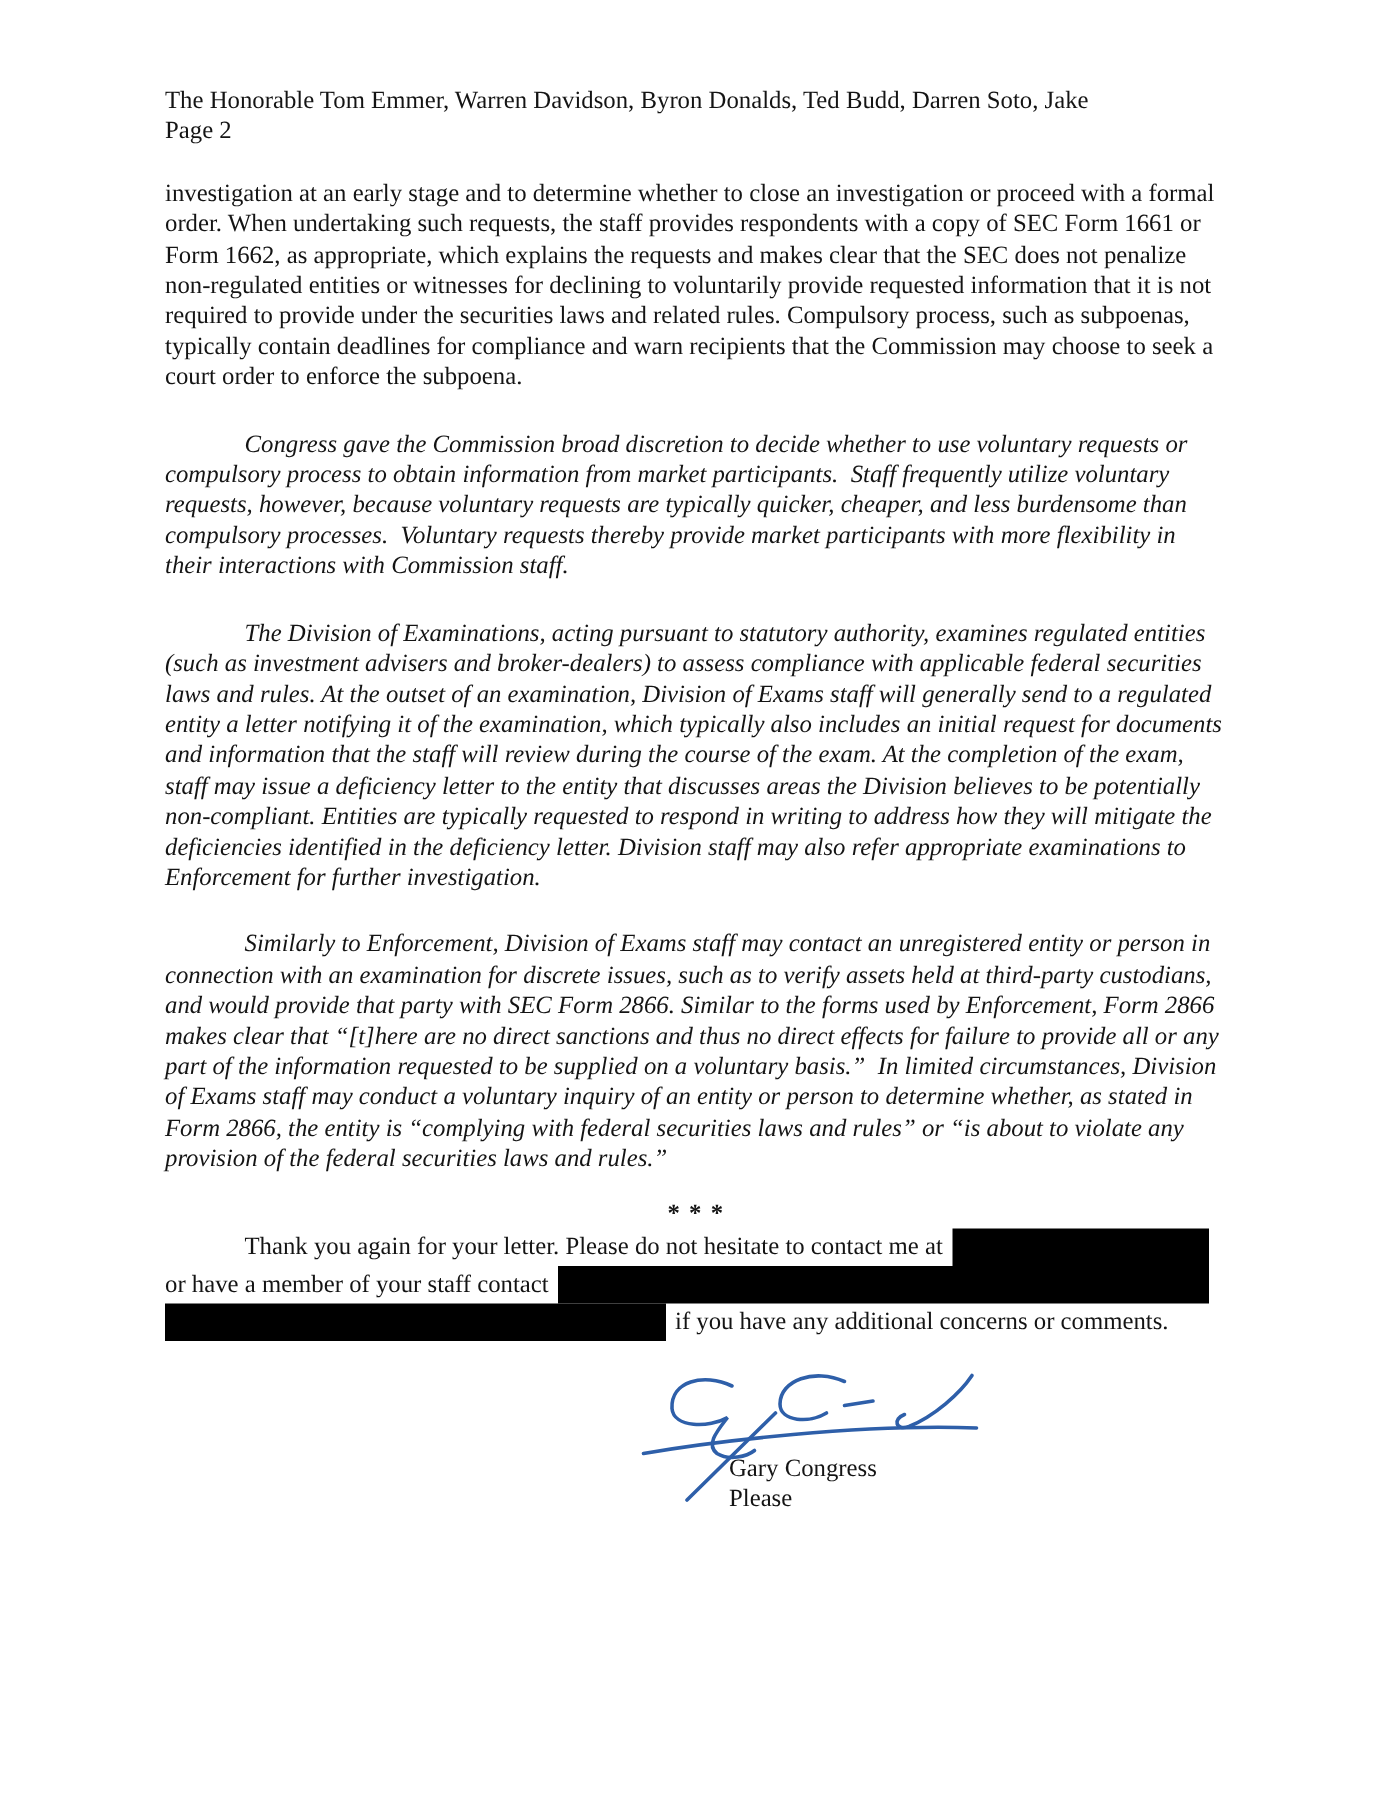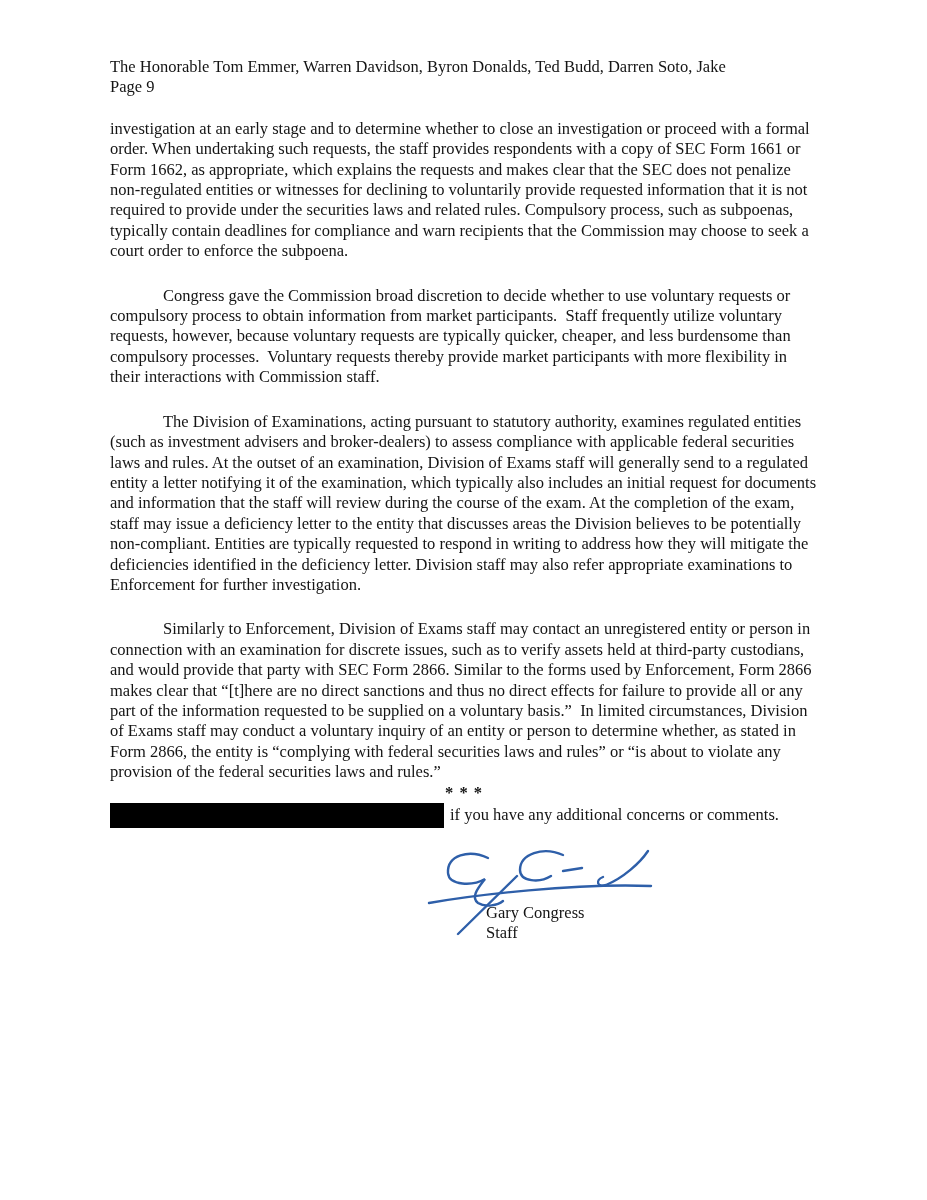--- a/index.html
+++ b/index.html
@@ -15,22 +15,22 @@
     line-height: 20.4px;
     padding: 57px 109px 16px 110px;
     overflow: hidden;
   }
   .header { margin-bottom: 21px; }
   .header div { white-space: nowrap; }
   p.body-para {
     margin: 0 0 24px 0;
     white-space: pre-wrap;
   }
-  p.body-para.indent { text-indent: 53px; }
-  p.body-para.mb0 { margin-bottom: 0; }
+  p.body-para.indent { text-indent: 53px; font-style: italic; }
+  p.body-para.mb0 { margin-bottom: 16px; }
   .separator {
     text-align: center;
     letter-spacing: 1px;
     font-weight: bold;
   }
   .closing { margin: 0; }
   .closing-line {
     display: flex;
     align-items: center;
     height: 25px;
@@ -62,34 +62,42 @@
   .sig-name { margin-left: 376px; margin-top: -38px; }
   .sig-title { margin-left: 376px; }
 </style>
 </head>
 <body>
 
 <div class="page">
 
   <div class="header">
     <div>The Honorable Tom Emmer, Warren Davidson, Byron Donalds, Ted Budd, Darren Soto, Jake</div>
-    <div>Page 9</div>
+    <div>Page 2</div>
   </div>
 
   <p class="body-para">investigation at an early stage and to determine whether to close an investigation or proceed with a formal order. When undertaking such requests, the staff provides respondents with a copy of SEC Form 1661 or Form 1662, as appropriate, which explains the requests and makes clear that the SEC does not penalize non-regulated entities or witnesses for declining to voluntarily provide requested information that it is not required to provide under the securities laws and related rules. Compulsory process, such as subpoenas, typically contain deadlines for compliance and warn recipients that the Commission may choose to seek a court order to enforce the subpoena.</p>
 
   <p class="body-para indent">Congress gave the Commission broad discretion to decide whether to use voluntary requests or compulsory process to obtain information from market participants.  Staff frequently utilize voluntary requests, however, because voluntary requests are typically quicker, cheaper, and less burdensome than compulsory processes.  Voluntary requests thereby provide market participants with more flexibility in their interactions with Commission staff.</p>
 
   <p class="body-para indent">The Division of Examinations, acting pursuant to statutory authority, examines regulated entities (such as investment advisers and broker-dealers) to assess compliance with applicable federal securities laws and rules. At the outset of an examination, Division of Exams staff will generally send to a regulated entity a letter notifying it of the examination, which typically also includes an initial request for documents and information that the staff will review during the course of the exam. At the completion of the exam, staff may issue a deficiency letter to the entity that discusses areas the Division believes to be potentially non-compliant. Entities are typically requested to respond in writing to address how they will mitigate the deficiencies identified in the deficiency letter. Division staff may also refer appropriate examinations to Enforcement for further investigation.</p>
 
   <p class="body-para indent mb0">Similarly to Enforcement, Division of Exams staff may contact an unregistered entity or person in connection with an examination for discrete issues, such as to verify assets held at third-party custodians, and would provide that party with SEC Form 2866. Similar to the forms used by Enforcement, Form 2866 makes clear that “[t]here are no direct sanctions and thus no direct effects for failure to provide all or any part of the information requested to be supplied on a voluntary basis.”  In limited circumstances, Division of Exams staff may conduct a voluntary inquiry of an entity or person to determine whether, as stated in Form 2866, the entity is “complying with federal securities laws and rules” or “is about to violate any provision of the federal securities laws and rules.”</p>
 
   <div class="separator">* * *</div>
 
   <div class="closing">
+    <div class="closing-line closing-line-1">
+      <span class="txt">Thank you again for your letter. Please do not hesitate to contact me at</span>
+      <span class="redact fill"></span>
+    </div>
+    <div class="closing-line closing-line-2">
+      <span class="txt">or have a member of your staff contact</span>
+      <span class="redact fill"></span>
+    </div>
     <div class="closing-line closing-line-3">
       <span class="redact fixed"></span>
       <span class="txt">if you have any additional concerns or comments.</span>
     </div>
   </div>
 
   <div class="sig-block">
     <svg class="sig-svg" width="230" height="100" viewBox="0 0 230 100" aria-hidden="true">
 
       <path d="M 4 62 C 50 54, 150 42, 226 45"></path>
@@ -98,16 +106,16 @@
 
       <path d="M 138 14 C 118 5, 95 13, 95 29 C 95 41, 115 42, 126 35"></path>
 
       <path d="M 138 30 L 157 27"></path>
 
       <path d="M 223 10 C 215 22, 198 37, 181 44 C 172 47, 170 39, 178 36"></path>
 
       <path d="M 33 93 L 92 35"></path>
     </svg>
     <div class="sig-name">Gary Congress</div>
-    <div class="sig-title">Staff</div>
+    <div class="sig-title">Please</div>
   </div>
 
 </div>
 
 </body></html>

